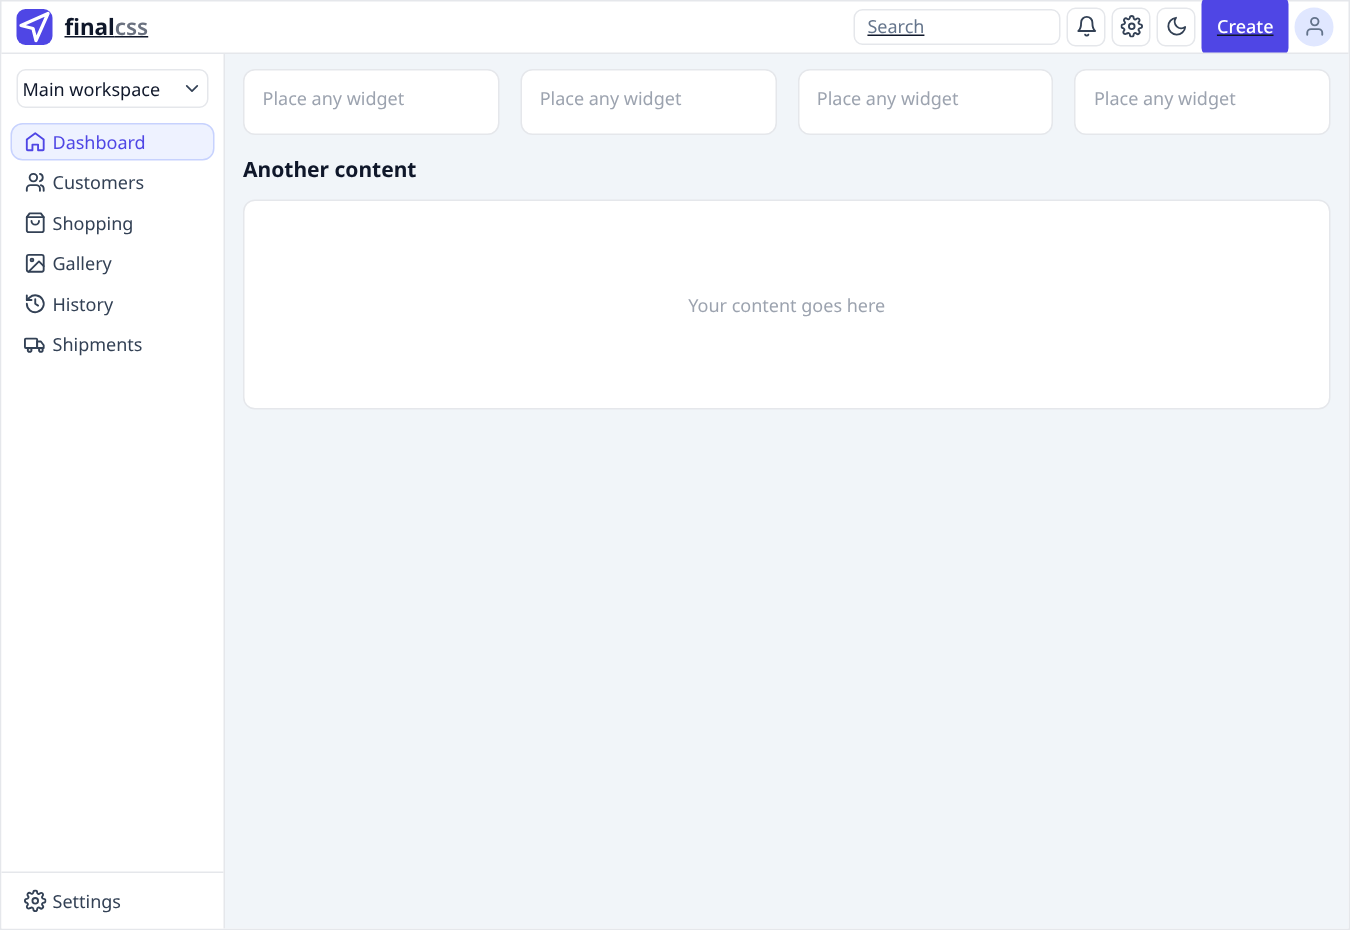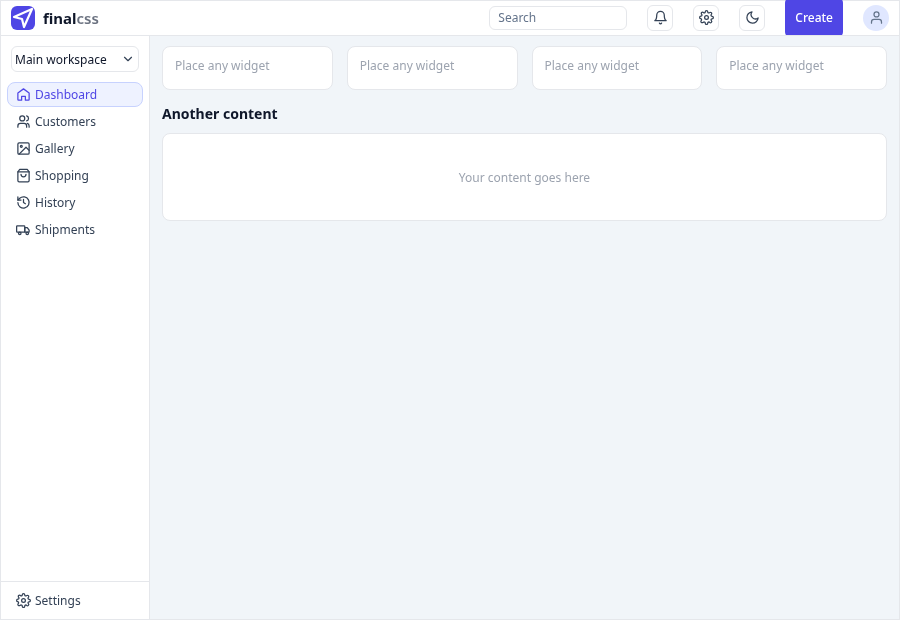--- a/index.html
+++ b/index.html
@@ -12,21 +12,21 @@
     --accent:#4f46e5;
     --accent-bg:#eef2ff;
     --accent-border:#c7d2fe;
     --icon:#334155;
     --radius:8px;
   }
   *{box-sizing:border-box;margin:0;padding:0;font-family:ui-sans-serif,system-ui,-apple-system,"Segoe UI",Roboto,Helvetica,Arial,sans-serif;}
   body{width:900px;height:620px;overflow:hidden;background:var(--surface);color:var(--text);font-size:13px;}
   .frame{display:flex;flex-direction:column;width:900px;height:620px;border:1px solid var(--border);}
   
-  header{display:flex;align-items:center;gap:20px;height:34px;padding:0 10px;border-bottom:1px solid transparent;}
+  header{display:flex;align-items:center;gap:4px;height:34px;padding:0 10px;border-bottom:1px solid transparent;text-decoration:underline;}
   .logo{display:flex;align-items:center;gap:8px;text-decoration:none;}
   .logo-mark{width:24px;height:24px;border-radius:6px;background:var(--accent);display:flex;align-items:center;justify-content:center;color:#fff;}
   .logo-text{font-weight:700;font-size:15px;letter-spacing:0;}
   .logo-text .light{color:#6b7280;font-weight:600;}
   .spacer{flex:1;}
   .search{width:138px;height:24px;border:1px solid var(--border);border-radius:6px;padding:0 8px;font-size:12px;color:var(--text);}
   .search::placeholder{color:var(--muted);}
   .iconbtn{width:26px;height:26px;border:1px solid var(--border);background:var(--surface);border-radius:6px;display:inline-flex;align-items:center;justify-content:center;color:var(--icon);cursor:pointer;}
   .iconbtn svg{width:15px;height:15px;}
   .create-btn{height:41px;padding:0 10px;background:var(--accent);color:#fff;border:none;border-radius:6px;font-size:12px;font-weight:500;cursor:pointer;}
@@ -41,21 +41,21 @@
   .nav-item{display:flex;align-items:center;gap:4px;height:25px;padding:0 8px;border-radius:8px;border:1px solid transparent;color:var(--icon);cursor:pointer;font-size:12px;}
   .nav-item svg{width:15px;height:15px;flex:0 0 auto;}
   .nav-item.active{background:var(--accent-bg);border-color:var(--accent-border);color:var(--accent);}
   .sidebar-fill{flex:1;}
   .sidebar-footer{border-top:1px solid var(--border);padding:6px;}
   
   main{flex:1;background:var(--bg);padding:10px 12px;overflow:auto;}
   .widgets{display:grid;grid-template-columns:repeat(4,1fr);gap:14px;margin-bottom:14px;}
   .widget{background:var(--surface);border:1px solid var(--border);border-radius:var(--radius);height:44px;padding:10px 12px;color:var(--placeholder);font-size:12px;}
   h4.section{font-size:14px;font-weight:700;margin:0 0 10px 0;color:#0f172a;}
-  .panel{background:var(--surface);border:1px solid var(--border);border-radius:var(--radius);height:88px;display:flex;align-items:center;justify-content:center;color:var(--placeholder);font-size:12px;}
+  .panel{background:var(--surface);border:1px solid var(--border);border-radius:var(--radius);height:140px;display:flex;align-items:center;justify-content:center;color:var(--placeholder);font-size:12px;}
 </style>
 </head>
 <body>
 
 <div class="frame">
   <header>
     <a class="logo">
       <span class="logo-mark">
         <svg viewBox="0 0 24 24" fill="none" stroke="currentColor" stroke-width="2.2" stroke-linecap="round" stroke-linejoin="round">
             <path d="M3 11l18-8-8 18-2-8-8-2z"></path>
@@ -110,33 +110,33 @@
           <svg viewBox="0 0 24 24" fill="none" stroke="currentColor" stroke-width="2" stroke-linecap="round" stroke-linejoin="round">
               <path d="M17 21v-2a4 4 0 0 0-4-4H7a4 4 0 0 0-4 4v2"></path>
               <circle cx="10" cy="7" r="4"></circle>
               <path d="M21 21v-2a4 4 0 0 0-3-3.87"></path>
               <path d="M17 3.13a4 4 0 0 1 0 7.75"></path>
             </svg>
           <span>Customers</span>
         </div>
         <div class="nav-item">
           <svg viewBox="0 0 24 24" fill="none" stroke="currentColor" stroke-width="2" stroke-linecap="round" stroke-linejoin="round">
+              <path d="M6 2 3 6v14a2 2 0 0 0 2 2h14a2 2 0 0 0 2-2V6l-3-4z"></path>
+              <line x1="3" y1="6" x2="21" y2="6"></line>
+              <path d="M16 10a4 4 0 0 1-8 0"></path>
+            </svg>
+          <span>Shopping</span>
+        </div>
+        <div class="nav-item">
+          <svg viewBox="0 0 24 24" fill="none" stroke="currentColor" stroke-width="2" stroke-linecap="round" stroke-linejoin="round">
               <rect x="3" y="3" width="18" height="18" rx="2"></rect>
               <circle cx="8.5" cy="8.5" r="1.5"></circle>
               <polyline points="21 15 16 10 5 21"></polyline>
             </svg>
           <span>Gallery</span>
-        </div>
-        <div class="nav-item">
-          <svg viewBox="0 0 24 24" fill="none" stroke="currentColor" stroke-width="2" stroke-linecap="round" stroke-linejoin="round">
-              <path d="M6 2 3 6v14a2 2 0 0 0 2 2h14a2 2 0 0 0 2-2V6l-3-4z"></path>
-              <line x1="3" y1="6" x2="21" y2="6"></line>
-              <path d="M16 10a4 4 0 0 1-8 0"></path>
-            </svg>
-          <span>Shopping</span>
         </div>
         <div class="nav-item">
           <svg viewBox="0 0 24 24" fill="none" stroke="currentColor" stroke-width="2" stroke-linecap="round" stroke-linejoin="round">
               <path d="M3 12a9 9 0 1 0 3-6.7L3 8"></path>
               <polyline points="3 3 3 8 8 8"></polyline>
               <polyline points="12 7 12 12 15 14"></polyline>
             </svg>
           <span>History</span>
         </div>
         <div class="nav-item">

